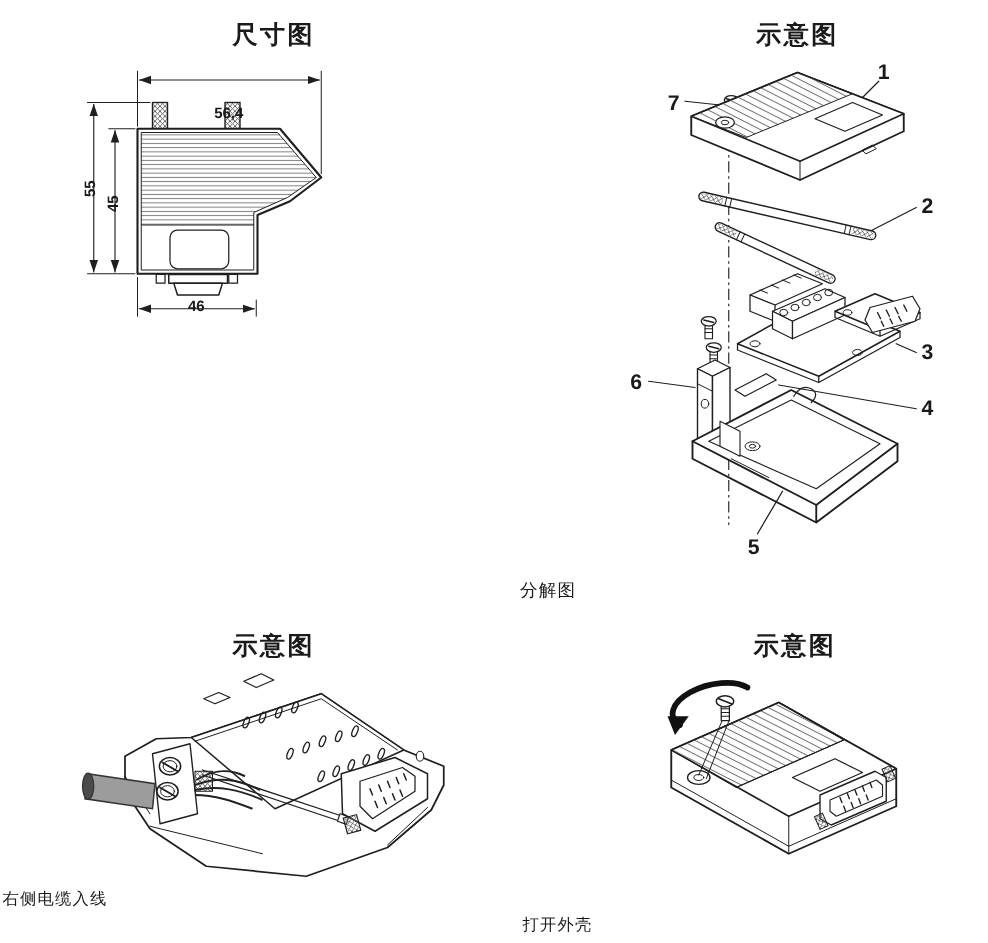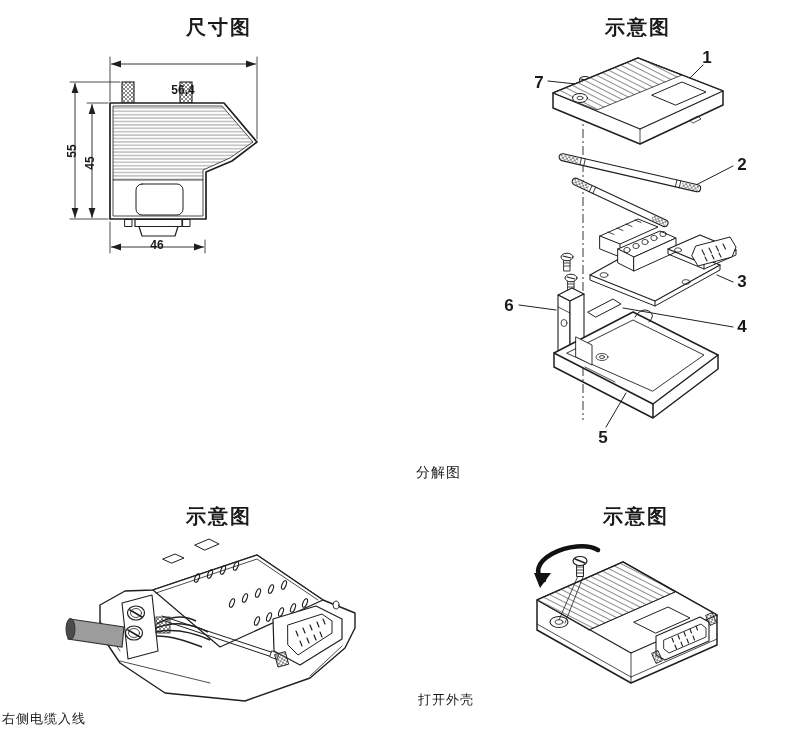--- a/index.html
+++ b/index.html
@@ -38,21 +38,21 @@
       </pattern>
     </defs>
   </svg>
 
   <span class="sec-title" style="left:186px;top:14px;">尺寸图</span>
   <span class="sec-title" style="left:605px;top:14px;">示意图</span>
   <span class="sec-caption" style="left:416px;top:464px;font-size:14px;">分解图</span>
   <span class="sec-title" style="left:186px;top:503px;">示意图</span>
   <span class="sec-title" style="left:603px;top:503px;">示意图</span>
   <span class="sec-caption" style="left:2px;top:710px;">右侧电缆入线</span>
-  <span class="sec-caption" style="left:418px;top:691px;">打开外壳</span>
+  <span class="sec-caption" style="left:418px;top:731px;">打开外壳</span>
 
   <div class="draw" style="left:60px;top:45px;width:230px;height:215px;">
     <svg width="230" height="215" viewBox="0 0 230 215">
 
       <g class="ln thin">
         <path d="M50,12 V56 M197,12 V94"></path>
         <path d="M10,37 H60 M10,174 H48 M27,58 H48"></path>
         <path d="M50,177 V208 M145,195 V208"></path>
       </g>
 

